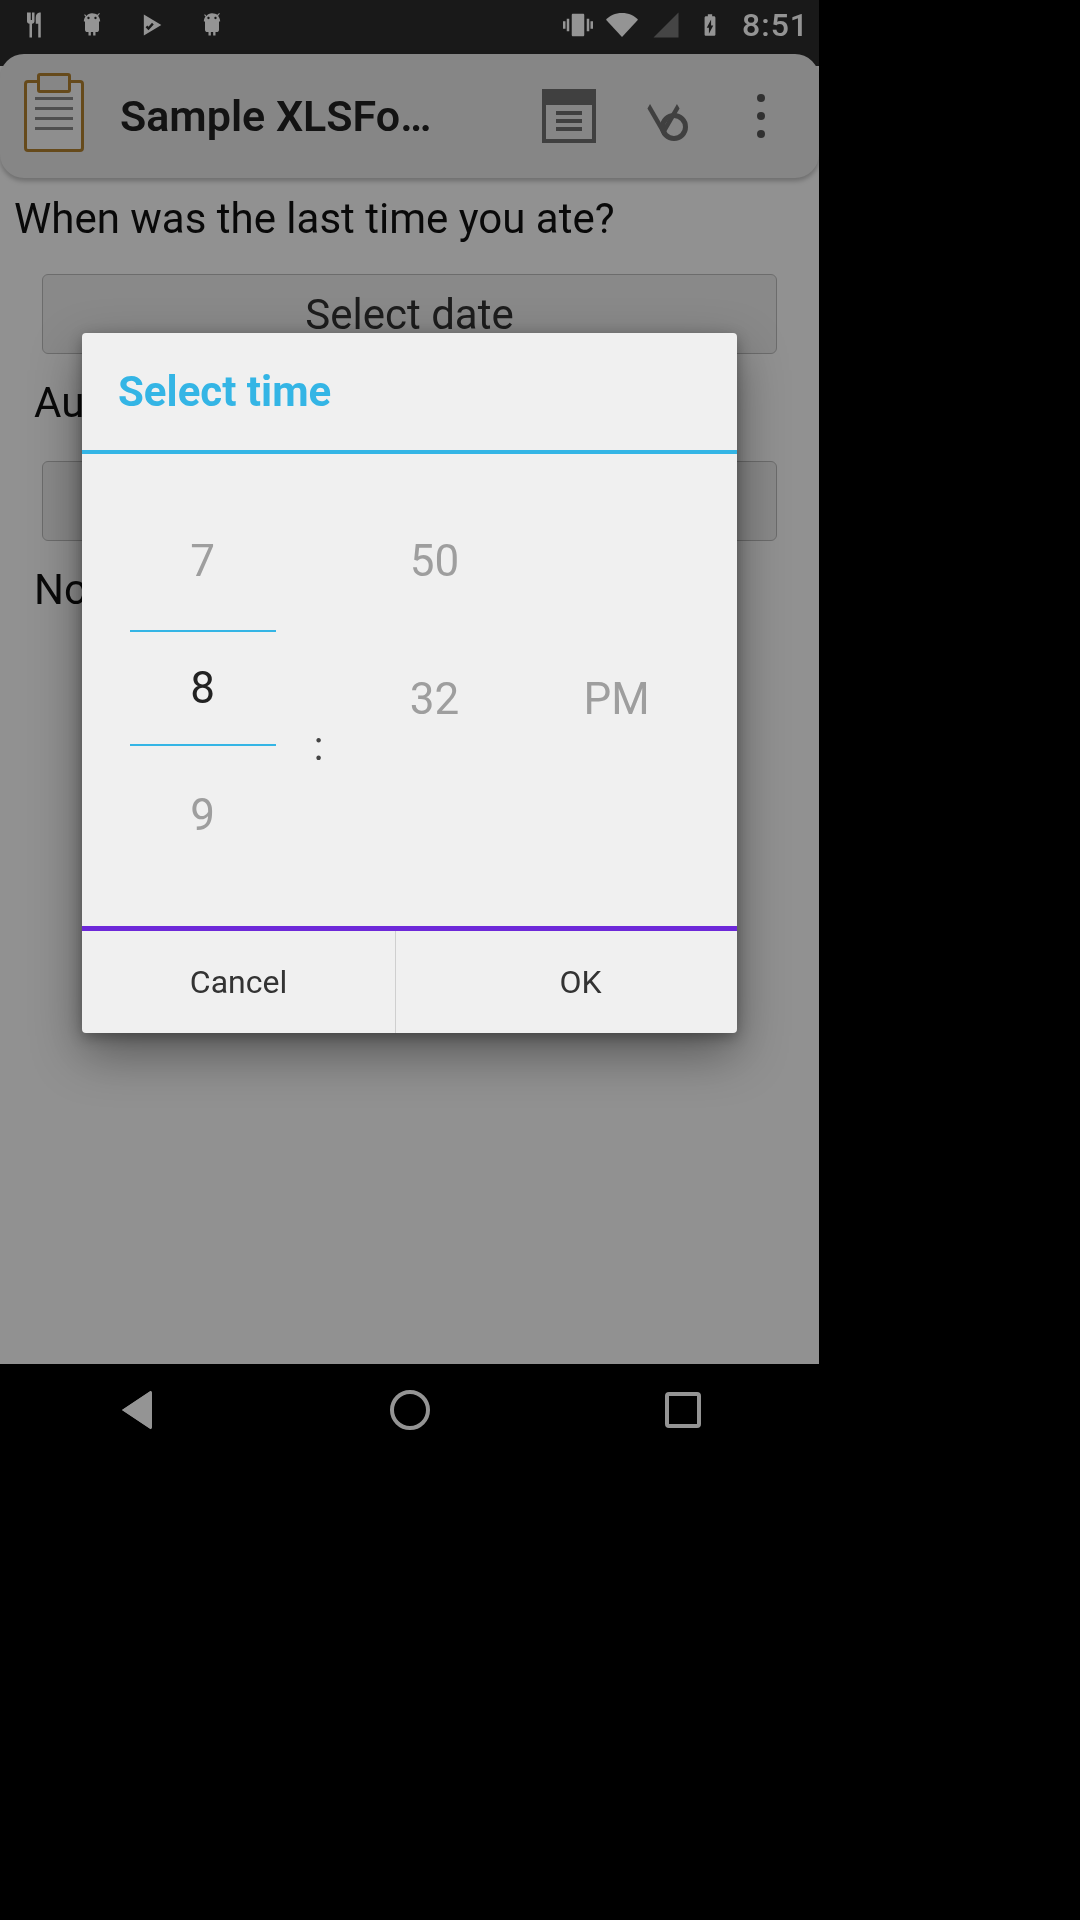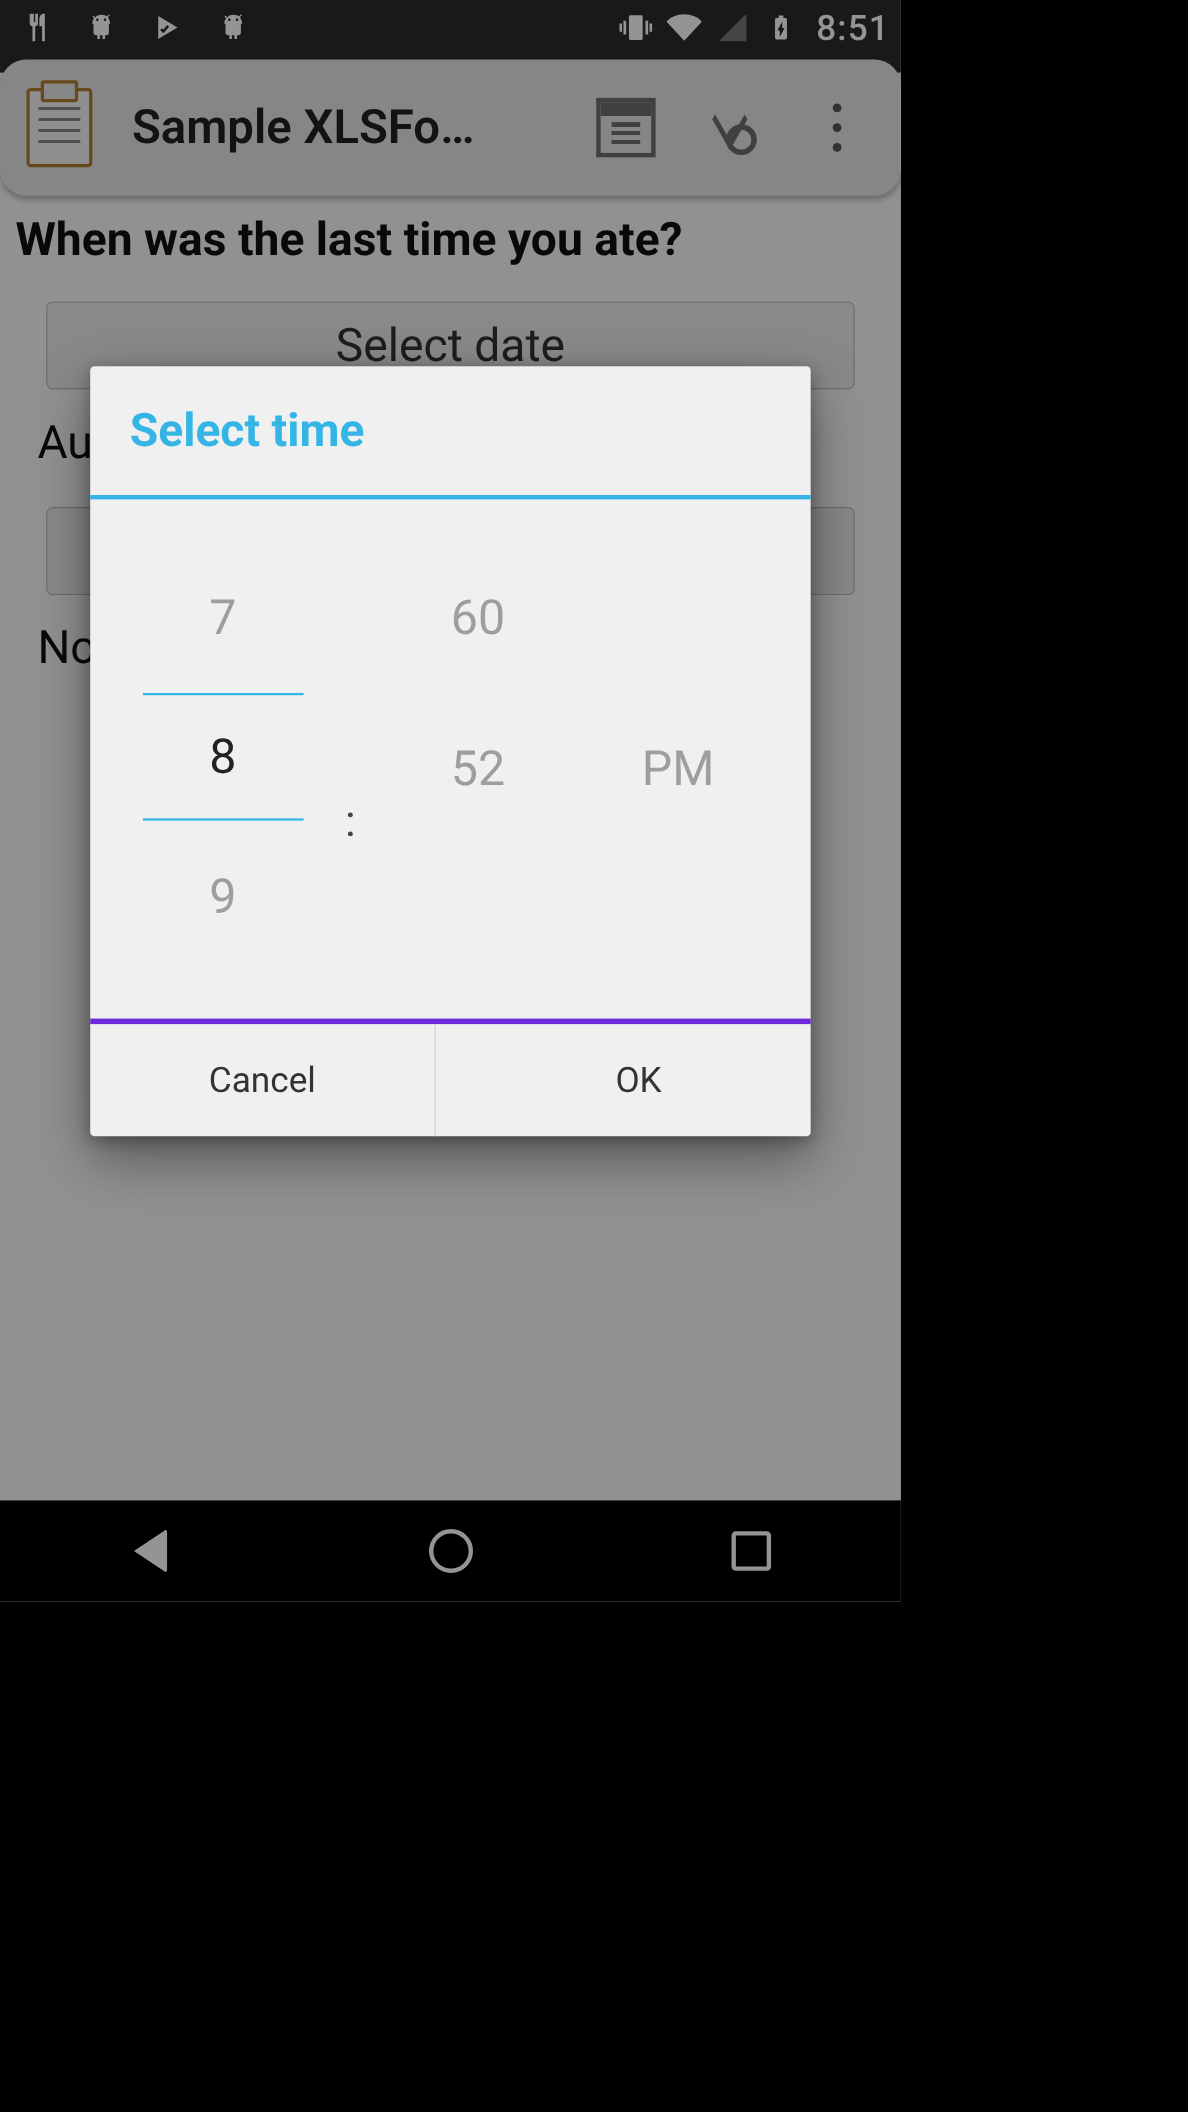--- a/index.html
+++ b/index.html
@@ -25,21 +25,21 @@
   .save-ic { width:54px; height:54px; border:4px solid #6f6f6f; position:relative; background:linear-gradient(#6f6f6f 0 12px, transparent 12px); }
   .save-ic:after { content:""; position:absolute; bottom:4px; left:10px; right:10px; height:24px; background:repeating-linear-gradient(#6f6f6f 0 4px, transparent 4px 8px); }
   .jump-ic { position:relative; width:54px; height:54px; }
   .jump-ic:before { content:""; position:absolute; top:4px; left:10px; width:26px; height:26px; border-left:5px solid #6f6f6f; border-bottom:5px solid #6f6f6f; transform:rotate(-45deg) skew(-15deg,-15deg); }
   .jump-ic:after { content:""; position:absolute; bottom:2px; right:4px; width:18px; height:18px; border:5px solid #6f6f6f; border-radius:50%; }
   .overflow-ic { width:8px; height:52px; display:flex; flex-direction:column; justify-content:space-between; padding:4px 0;}
   .overflow-ic span{ width:8px; height:8px; border-radius:50%; background:#555; }
 
   
   .form-body { position:absolute; top:178px; left:0; right:0; bottom:92px; padding: 10px 14px 0; }
-  .question { font-size: 42px; font-weight: 700; color:#111; line-height:1.2; padding:6px 0 30px 0; }
+  .question { font-size: 42px; font-weight: 400; color:#111; line-height:1.2; padding:6px 0 30px 0; }
   .field-btn { display:flex; align-items:center; justify-content:center; height:80px; margin:0 28px 24px; border:1px solid #bbb; border-radius:6px; background:#ececec; font-size:42px; color:#333; }
   .answer { font-size:42px; color:#111; padding: 0 20px 34px; }
 
   
   .nav-bar { position:absolute; bottom:0; left:0; right:0; height:92px; background:#000; display:flex; align-items:center; justify-content:space-around; }
   .nav-btn { color:#fff; font-size:0; display:flex; align-items:center; justify-content:center; width:100px; height:60px; }
   .nav-tri { width:0; height:0; border-top:20px solid transparent; border-bottom:20px solid transparent; border-right:30px solid #fff; filter:drop-shadow(0 0 0 #fff); border-radius:4px; }
   .nav-circ { width:40px; height:40px; border:4px solid #fff; border-radius:50%; }
   .nav-sq { width:36px; height:36px; border:4px solid #fff; border-radius:4px; }
 
@@ -169,24 +169,24 @@
         <div class="faded">7</div>
         <div class="spacer"></div>
         <div class="current">8</div>
         <div class="spacer"></div>
         <div class="faded">9</div>
       </div>
 
       <div class="picker-col sep">:</div>
 
       <div class="picker-col">
-        <div class="faded">60</div>
-        <div class="spacer"></div>
-        <div class="spacer"></div>
-        <div class="faded">52</div>
+        <div class="faded">50</div>
+        <div class="spacer"></div>
+        <div class="spacer"></div>
+        <div class="faded">32</div>
       </div>
 
       <div class="picker-col">
         <div class="blank"></div>
         <div class="spacer"></div>
         <div class="spacer"></div>
         <div class="faded">PM</div>
       </div>
     </div>
 

